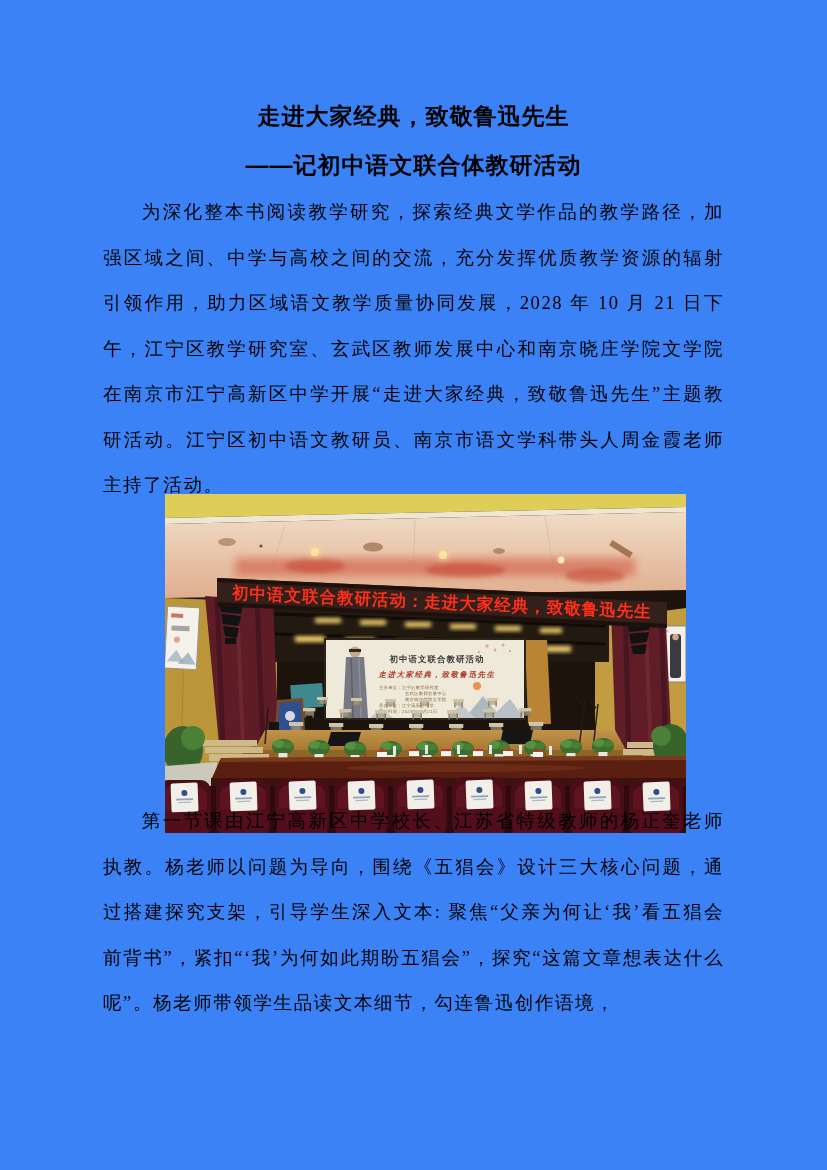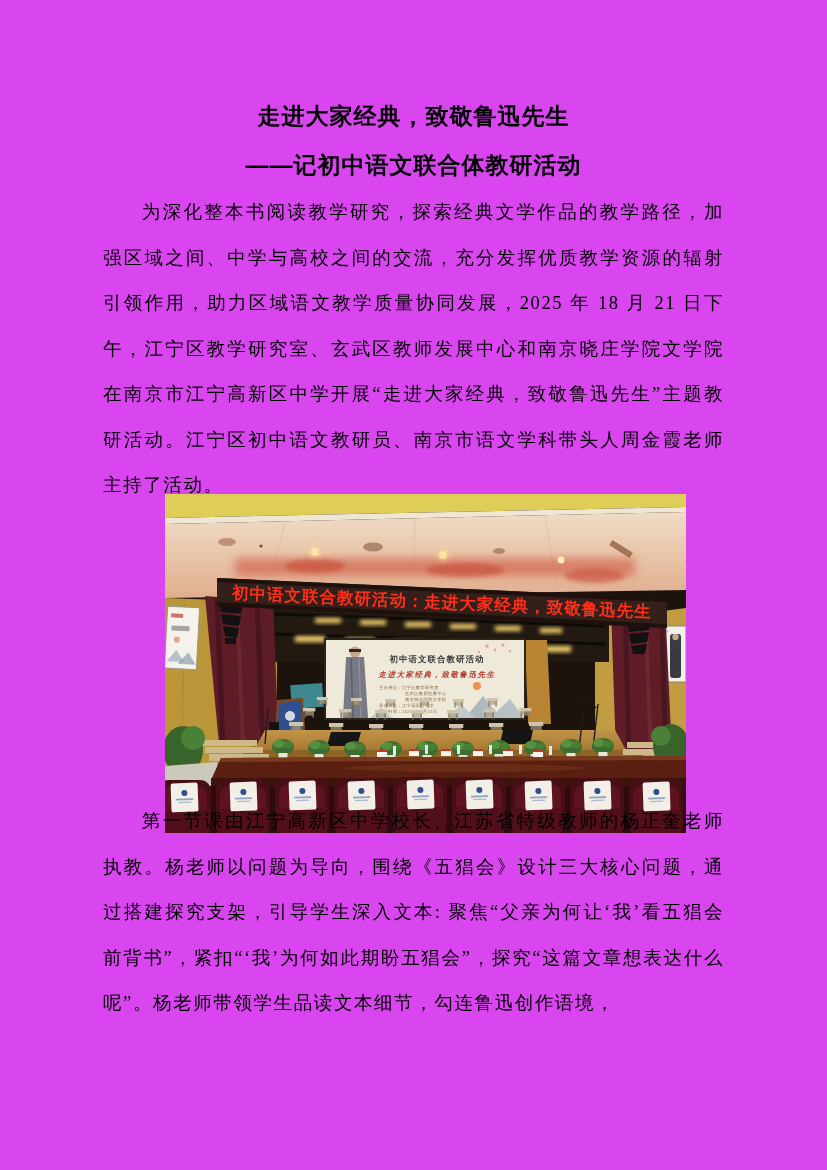--- a/index.html
+++ b/index.html
@@ -1,17 +1,17 @@
 <!DOCTYPE html>
 <html><head>
 <meta charset="utf-8">
 <style>
   html,body{margin:0;padding:0;background:#888;}
   .page{
-    position:relative;width:827px;height:1170px;background:#d946ef;
+    position:relative;width:827px;height:1170px;background:#3b82f6;
     margin:0 auto;overflow:hidden;
     font-family:"Liberation Serif","DejaVu Serif",serif;color:#000;
   }
   .doc-title{
     position:absolute;left:0;width:827px;text-align:center;
     font-family:"Liberation Sans","DejaVu Sans",sans-serif;
     font-weight:bold;font-size:23px;line-height:30px;letter-spacing:1px;
   }
   .doc-title.line1{top:101px;}
   .doc-title.line2{top:150px;text-align:center;}
@@ -36,21 +36,21 @@
   .slide-small{font-family:"Liberation Sans","DejaVu Sans",sans-serif;font-size:4.3px;letter-spacing:.3px;}
 </style>
 </head>
 <body>
 
 <div class="page">
 
   <div class="doc-title line1">走进大家经典，致敬鲁迅先生</div>
   <div class="doc-title line2">——记初中语文联合体教研活动</div>
 
-  <div class="body-para para1">为深化整本书阅读教学研究，探索经典文学作品的教学路径，加强区域之间、中学与高校之间的交流，充分发挥优质教学资源的辐射引领作用，助力区域语文教学质量协同发展，2025 年 18 月 21 日下午，江宁区教学研究室、玄武区教师发展中心和南京晓庄学院文学院在南京市江宁高新区中学开展“走进大家经典，致敬鲁迅先生”主题教研活动。江宁区初中语文教研员、南京市语文学科带头人周金霞老师主持了活动。</div>
+  <div class="body-para para1">为深化整本书阅读教学研究，探索经典文学作品的教学路径，加强区域之间、中学与高校之间的交流，充分发挥优质教学资源的辐射引领作用，助力区域语文教学质量协同发展，2028 年 10 月 21 日下午，江宁区教学研究室、玄武区教师发展中心和南京晓庄学院文学院在南京市江宁高新区中学开展“走进大家经典，致敬鲁迅先生”主题教研活动。江宁区初中语文教研员、南京市语文学科带头人周金霞老师主持了活动。</div>
 
   <div class="photo-wrap">
     <svg width="521" height="339" viewBox="0 0 521 339" xmlns="http://www.w3.org/2000/svg">
       <defs>
         <filter id="b2" x="-50%" y="-50%" width="200%" height="200%">
             <feGaussianBlur stdDeviation="2"></feGaussianBlur>
           </filter>
         <filter id="b4" x="-50%" y="-50%" width="200%" height="200%">
             <feGaussianBlur stdDeviation="4"></feGaussianBlur>
           </filter>

